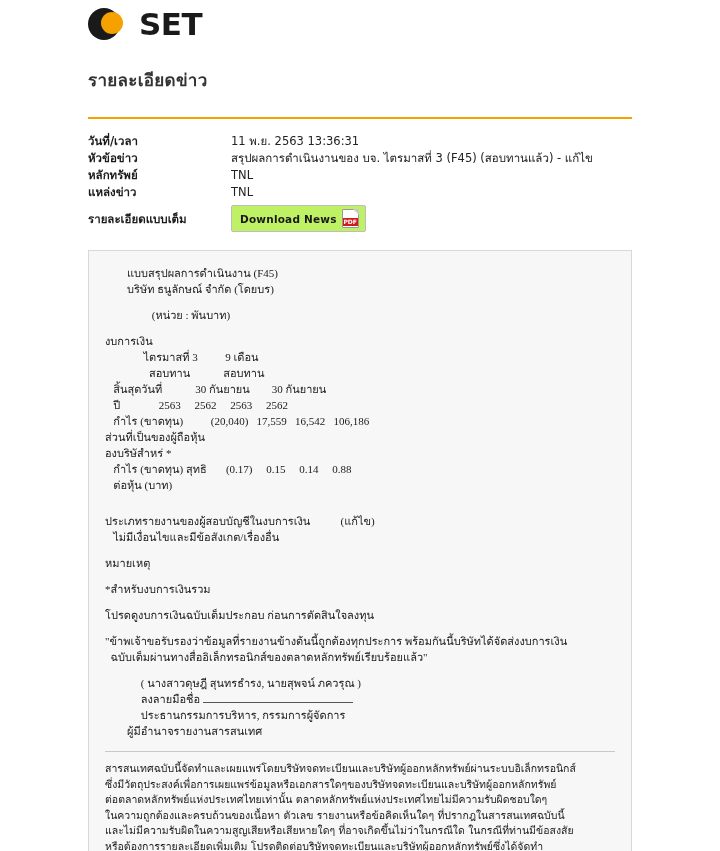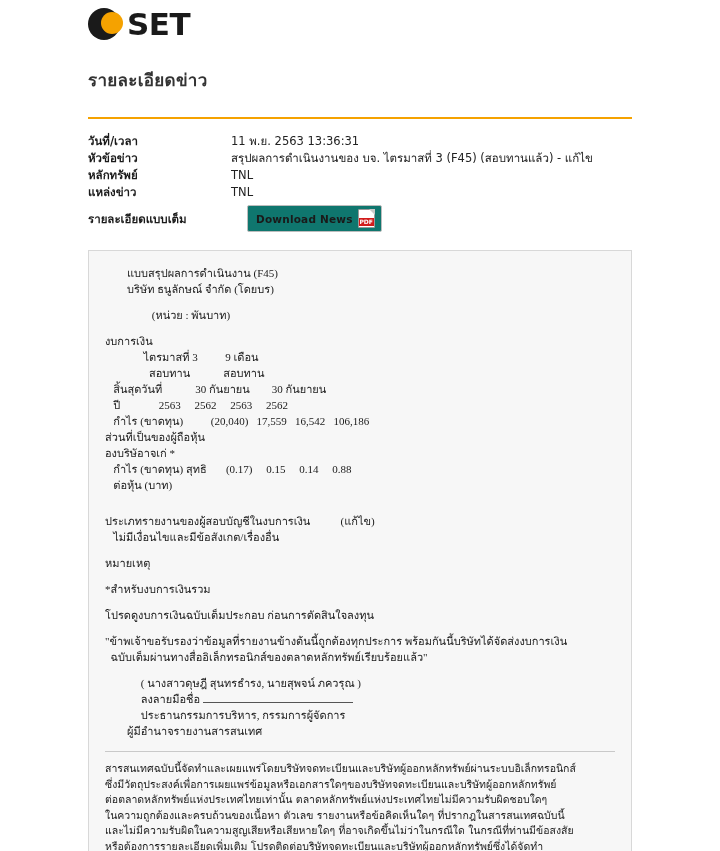--- a/index.html
+++ b/index.html
@@ -39,21 +39,21 @@
     width: 22px; height: 22px;
     border-radius: 50%;
     background: #f5a200;
   }
   .logo-text {
     font-family: "DejaVu Sans", "Liberation Sans", sans-serif;
     font-weight: bold;
     font-size: 31px;
     letter-spacing: -0.5px;
     color: #1a1a1a;
-    margin-left: 4px;
+    margin-left: 16px;
     line-height: 32px;
   }
 
   
   .title-wrap {
     margin: 18px 88px 0 88px;
     padding-bottom: 24px;
     border-bottom: 2px solid #f5a200;
   }
   .title {
@@ -83,26 +83,25 @@
   }
   .meta-value {
     color: #222;
   }
   .meta-row.download { margin-top: 5px; align-items: center; }
 
   .dl-btn {
     display: inline-flex;
     align-items: center;
     gap: 5px;
-    background: #0f766e;
+    background: #bef264;
     border: 1px solid #bdbdbd;
     border-radius: 2px;
     padding: 3px 6px 3px 8px;
     cursor: pointer;
-    margin-left: 16px;
   }
   .dl-btn .dl-label {
     font-size: 10.5px;
     font-weight: bold;
     color: #1a1a1a;
     letter-spacing: .2px;
   }
   .pdf-icon {
     width: 17px; height: 19px;
     background: #ffffff;
@@ -221,21 +220,21 @@
     <div class="mono doc-block">                 (หน่วย : พันบาท)</div>
     <div class="doc-spacer"></div>
 
     <div class="mono doc-block">งบการเงิน</div>
     <div class="mono doc-block">              ไตรมาสที่ 3          9 เดือน</div>
     <div class="mono doc-block">                สอบทาน            สอบทาน</div>
     <div class="mono doc-block">   สิ้นสุดวันที่            30 กันยายน        30 กันยายน</div>
     <div class="mono doc-block">   ปี              2563     2562     2563     2562</div>
     <div class="mono doc-block">   กำไร (ขาดทุน)          (20,040)   17,559   16,542   106,186</div>
     <div class="mono doc-block">ส่วนที่เป็นของผู้ถือหุ้น</div>
-    <div class="mono doc-block">องบริษัอาจเก่ *</div>
+    <div class="mono doc-block">องบริษัสำหร่ *</div>
     <div class="mono doc-block">   กำไร (ขาดทุน) สุทธิ       (0.17)     0.15     0.14     0.88</div>
     <div class="mono doc-block">   ต่อหุ้น (บาท)</div>
 
     <div class="doc-spacer"></div>
     <div class="doc-spacer"></div>
 
     <div class="mono doc-block">ประเภทรายงานของผู้สอบบัญชีในงบการเงิน           (แก้ไข)</div>
     <div class="mono doc-block">   ไม่มีเงื่อนไขและมีข้อสังเกต/เรื่องอื่น</div>
 
     <div class="doc-spacer"></div>

